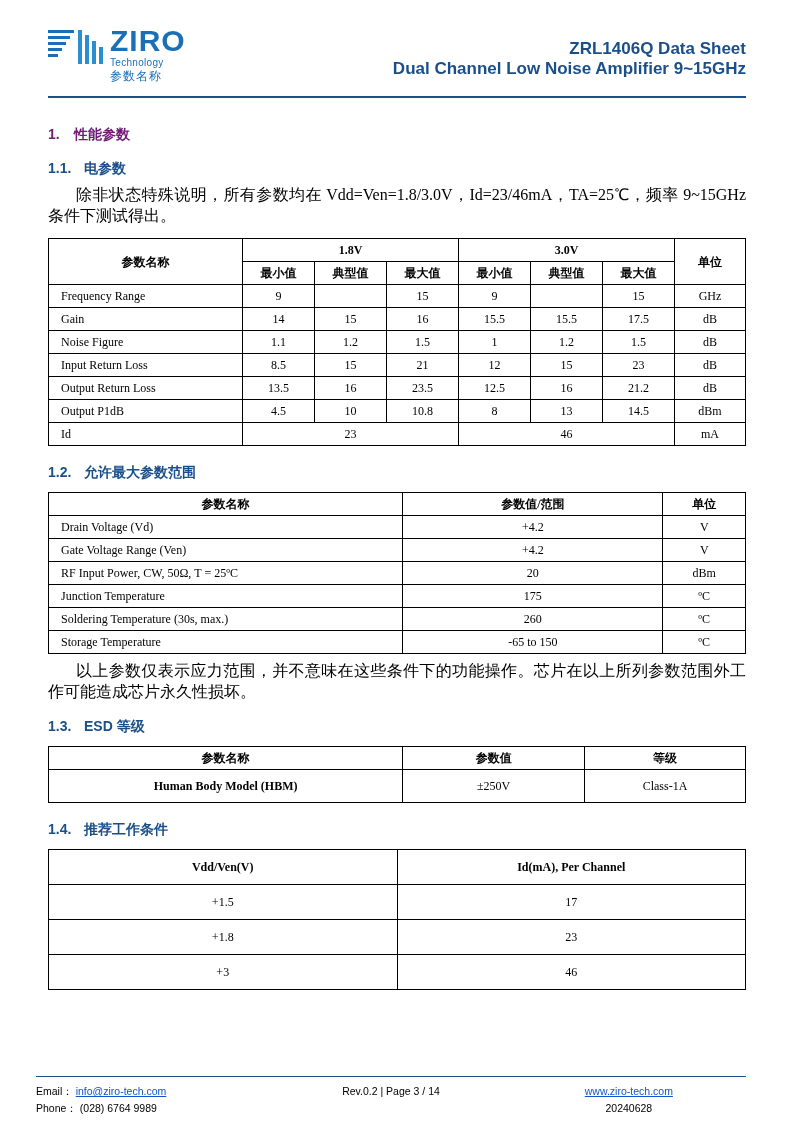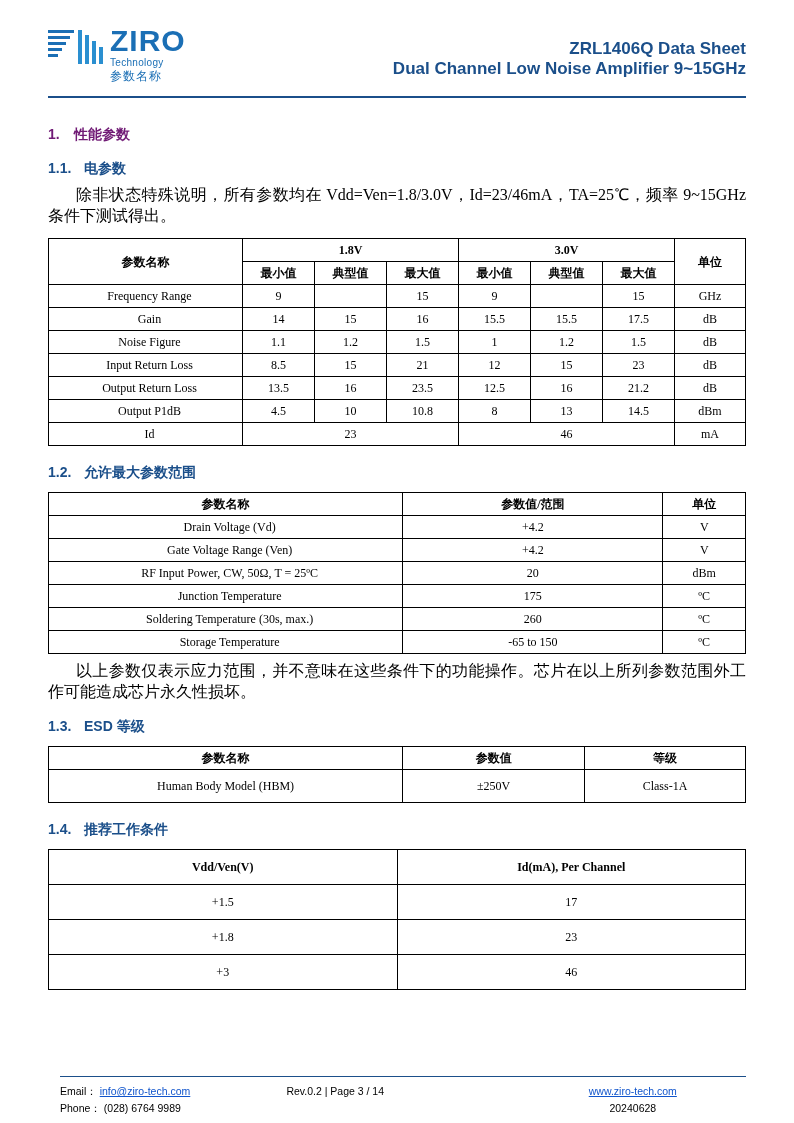--- a/index.html
+++ b/index.html
@@ -134,54 +134,54 @@
     border: 1px solid #000000;
     padding: 3px 4px;
     text-align: center;
     line-height: 16px;
   }
   table.t th {
     font-weight: bold;
     font-family: "Liberation Serif", serif;
   }
   table.t td.left {
-    text-align: center;
+    text-align: left;
     padding-left: 12px;
   }
 
   
   .tbl-perf { width: 640px; margin-left: 0; }
   .tbl-max { width: 640px; }
   .tbl-esd { width: 640px; }
   .tbl-rec { width: 640px; }
   .tbl-wrap { display: flex; justify-content: center; }
 
   .tbl-rec td, .tbl-rec th { height: 28px; }
 
   
   .footer {
     position: absolute;
-    left: 60px;
+    left: 36px;
     right: 48px;
     bottom: 28px;
     font-family: "Liberation Sans", sans-serif;
     font-size: 10.5px;
   }
   .footer-rule {
     border-top: 1.5px solid #1b4f8a;
     margin-bottom: 6px;
   }
   .footer-row {
     display: flex;
     justify-content: space-between;
     align-items: baseline;
     line-height: 17px;
   }
   .footer-col-left { width: 33%; text-align: left; color: #000; }
-  .footer-col-mid { width: 34%; color: #000; }
+  .footer-col-mid { width: 34%; text-align: center; color: #000; }
   .footer-col-right { width: 33%; text-align: center; color: #000; }
   .link { color: #1155cc; text-decoration: underline; }
   .label-blue { color: #000; }
 </style>
 </head>
 <body>
 
 <div class="page">
 
   <div class="header">
@@ -369,21 +369,21 @@
 
     <div class="tbl-wrap">
       <table class="t tbl-esd">
         <tbody>
             <tr>
           <th style="width:330px;">参数名称</th>
           <th style="width:165px;">参数值</th>
           <th style="width:145px;">等级</th>
         </tr>
         <tr>
-          <td style="height:26px;">Human Body Model (HBM)</td>
+          <td style="height:26px;font-weight:bold;">Human Body Model (HBM)</td>
           <td>±250V</td>
           <td>Class-1A</td>
         </tr>
       </tbody>
         </table>
     </div>
 
     <h2 class="sec">
       <span class="num">1.4.</span><span>推荐工作条件</span>
     </h2>

